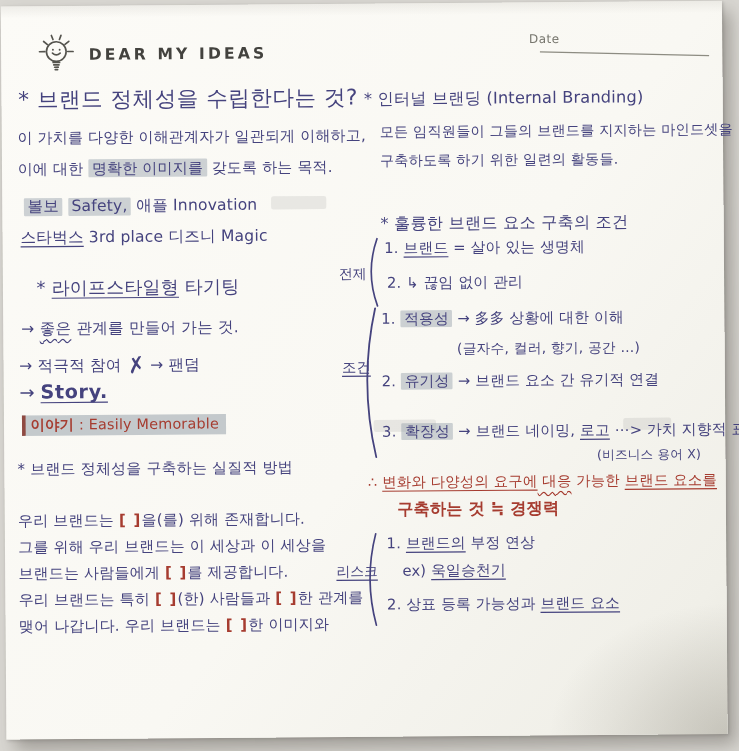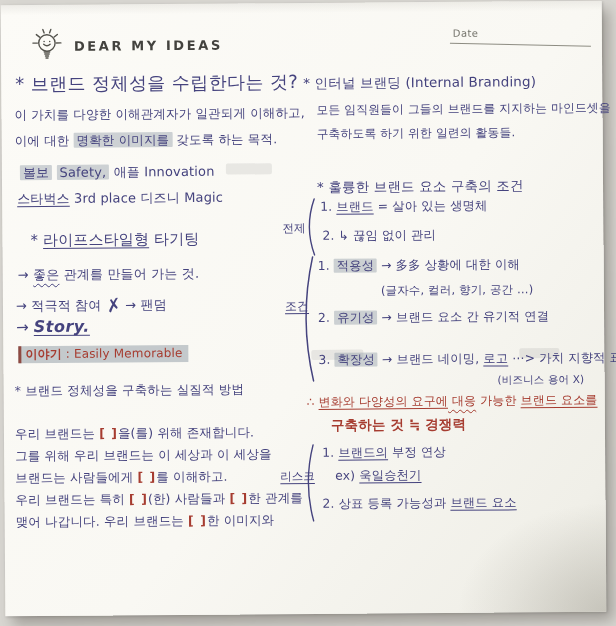--- a/index.html
+++ b/index.html
@@ -20,21 +20,21 @@
     background:radial-gradient(ellipse at 100% 100%,rgba(110,105,92,.28),rgba(110,105,92,0) 70%);
     pointer-events:none;
   }
   .sheet::before{
     content:"";position:absolute;left:0;top:0;right:0;height:10px;
     background:linear-gradient(180deg,rgba(120,115,105,.10),rgba(120,115,105,0));
     pointer-events:none;
   }
   .brand-row{position:absolute;left:28px;top:22px;display:flex;align-items:center;gap:9px;}
   .brand{font-size:13px;font-weight:bold;letter-spacing:2.6px;color:#43423e;}
-  .date-label{position:absolute;left:452px;top:26px;font-size:10px;color:#76756d;letter-spacing:.4px;}
+  .date-label{position:absolute;left:440px;top:26px;font-size:10px;color:#76756d;letter-spacing:.4px;}
   .date-line{position:absolute;left:449px;top:43px;width:141px;border-bottom:1.2px solid #8d8c82;transform:rotate(1.7deg);}
 
   .line{position:absolute;white-space:nowrap;font-size:12.5px;letter-spacing:.15px;line-height:1.25;}
   .ink{color:#45437e;}
   .red{color:#a63c30;}
   .t-big{font-size:18px;letter-spacing:.4px;}
   .t-mid{font-size:15px;}
   .t-rt{font-size:13.5px;}
   .hl{background:rgba(148,160,171,.45);padding:0 3px;border-radius:1px;}
   .u{text-decoration:underline;text-underline-offset:3px;text-decoration-thickness:1.3px;}
@@ -104,36 +104,36 @@
   </div>
 
   <div class="line ink" style="left:15px;top:262px;font-size:13px;">
     <span>→ </span><span class="wavy">좋은</span><span> 관계를 만들어 가는 것.</span>
   </div>
 
   <div class="line ink" style="left:13px;top:288px;font-size:13px;">
     <span>→ 적극적 참여 </span><span class="scrib">✗</span><span> → 팬덤</span>
   </div>
 
-  <div class="line ink" style="left:13px;top:312px;font-style:italic;">
+  <div class="line ink" style="left:13px;top:312px;">
     <span style="font-size:15px;">→ </span><span class="u story">Story.</span>
   </div>
 
   <div class="line" style="left:15px;top:342px;font-size:12px;">
     <span class="hlbar red"><span class="lead">이야기</span><span> : Easily Memorable</span></span>
   </div>
 
   <div class="line ink" style="left:11px;top:378px;">* 브랜드 정체성을 구축하는 실질적 방법</div>
 
   <div class="line ink" style="left:11px;top:421px;">
     <span>우리 브랜드는 </span><span class="bracket">[  ]</span><span>을(를) 위해 존재합니다.</span>
   </div>
   <div class="line ink" style="left:11px;top:443px;">그를 위해 우리 브랜드는 이 세상과 이 세상을</div>
   <div class="line ink" style="left:11px;top:465px;">
-    <span>브랜드는 사람들에게 </span><span class="bracket">[  ]</span><span>를 이해하고.</span>
+    <span>브랜드는 사람들에게 </span><span class="bracket">[  ]</span><span>를 제공합니다.</span>
   </div>
   <div class="line ink" style="left:11px;top:487px;">
     <span>우리 브랜드는 특히 </span><span class="bracket">[  ]</span><span>(한) 사람들과 </span><span class="bracket">[  ]</span><span>한 관계를</span>
   </div>
   <div class="line ink" style="left:11px;top:509px;">
     <span>맺어 나갑니다. 우리 브랜드는 </span><span class="bracket">[  ]</span><span>한 이미지와</span>
   </div>
 
   <div class="line ink t-rt" style="left:302px;top:72px;">* 인터널 브랜딩 (Internal Branding)</div>
   <div class="line ink" style="left:315px;top:100px;font-size:11.8px;">모든 임직원들이 그들의 브랜드를 지지하는 마인드셋을</div>

